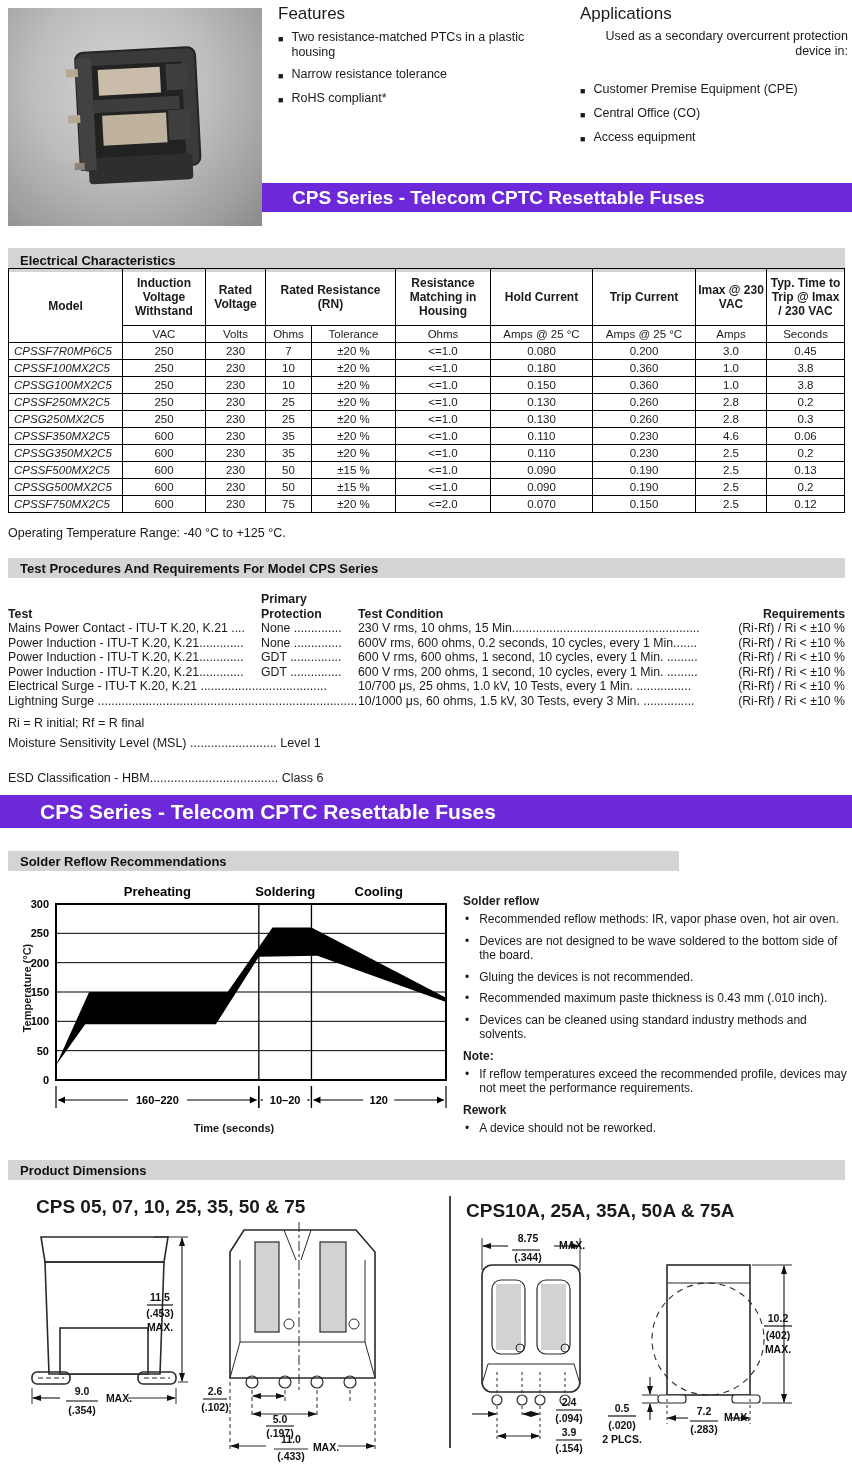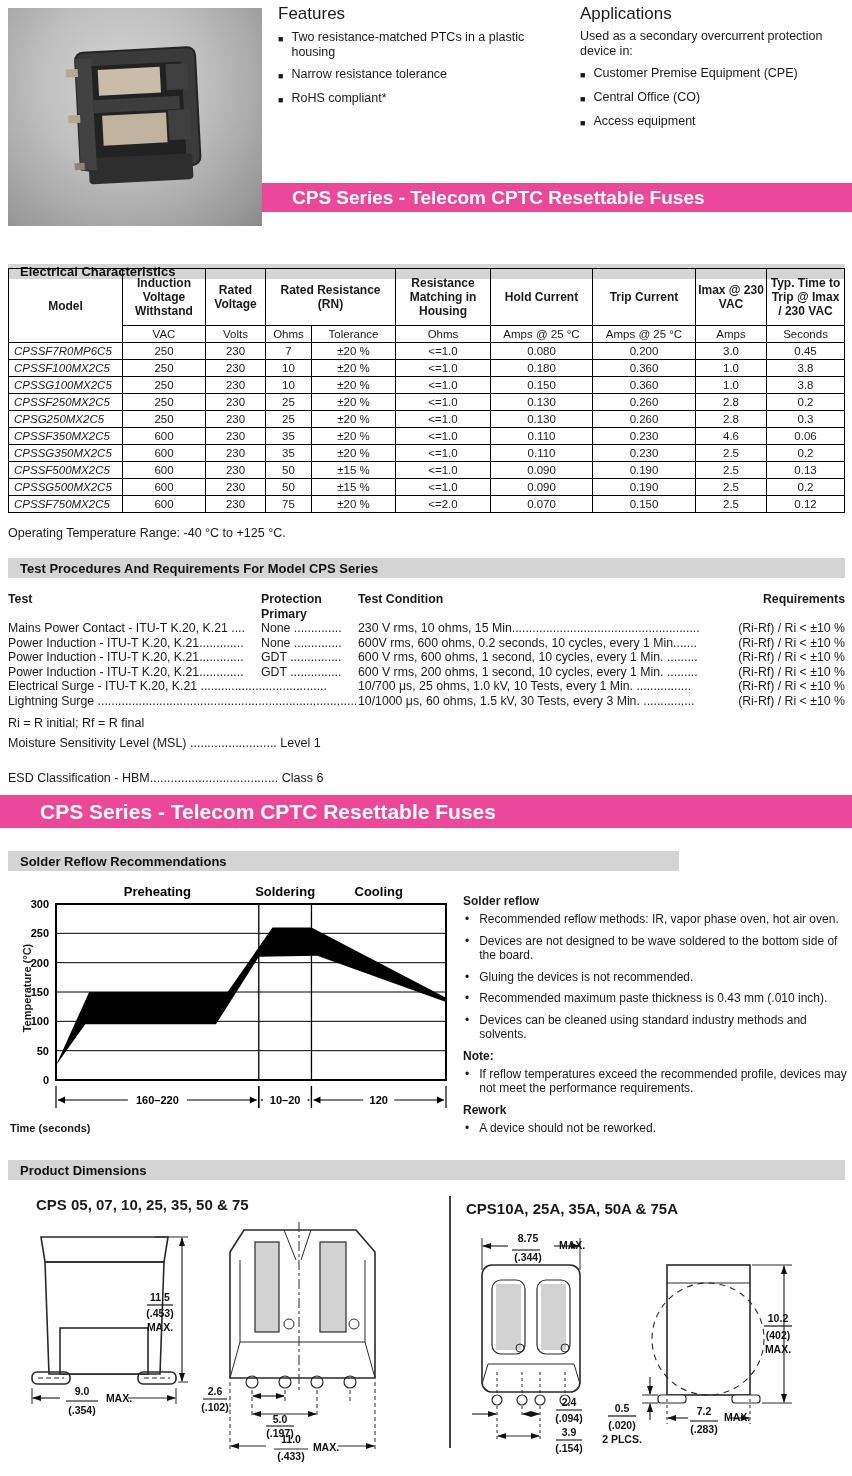--- a/index.html
+++ b/index.html
@@ -9,24 +9,24 @@
 
   
   .photo { left:8px; top:8px; width:254px; height:218px;
     background: radial-gradient(ellipse at 45% 35%, #d6d6d6 0%, #bdbdbd 45%, #9f9f9f 80%, #8a8a8a 100%); }
 
   
   .colhead { font-size:17px; font-weight:normal; }
   .bullets { margin-top:6px; }
   .b-item { display:flex; font-size:12.5px; line-height:15px; margin-bottom:7px; }
   .b-item .sq { font-size:9px; margin:2px 8px 0 0; }
-  .intro { font-size:12.5px; line-height:15px; margin-top:5px; margin-bottom:7px; }
+  .intro { font-size:12.5px; line-height:15px; margin-top:5px; margin-bottom:23px;text-align:right; }
 
   
-  .banner { background:#ec4899; color:#fff; font-weight:bold; font-size:20px; display:flex; align-items:center; }
+  .banner { background:#6d28d9; color:#fff; font-weight:bold; font-size:20px; display:flex; align-items:center; }
   .secbar { background:#d4d4d4; font-weight:bold; font-size:13px; display:flex; align-items:center; padding-left:12px; color:#111; }
 
   
   table.elec { border-collapse:collapse; width:837px; font-size:11.5px; text-align:center; table-layout:fixed; }
   table.elec th, table.elec td { border:1px solid #000; padding:1px 2px; }
   table.elec th { font-size:12px; font-weight:bold; vertical-align:middle; }
   table.elec .units td { border:1px solid #000; font-size:11.5px; }
   table.elec tbody td { height:17px; }
   table.elec td.model { text-align:left; padding-left:5px;font-style:italic; }
 
@@ -34,30 +34,30 @@
 
   
   table.tests { width:837px; font-size:12.3px; border-collapse:collapse; table-layout:fixed; }
   table.tests td { padding:0; line-height:14.5px; white-space:nowrap; overflow:hidden; vertical-align:top; }
   table.tests .hdr { font-weight:bold; }
   table.tests td.req { text-align:right; }
 
   
   .chart-wrap { left:10px; top:884px; width:448px; height:262px; }
   .chart-wrap svg text { font-family:"Liberation Sans", sans-serif; }
-  .chart-xlabel { position:absolute; left:0; top:238px; width:448px; font-size:11px; font-weight:bold; }
+  .chart-xlabel { position:absolute; left:0; top:238px; width:448px; text-align:center; font-size:11px; font-weight:bold; }
   .chart-ylabel { position:absolute; left:-48px; top:98px; width:130px; text-align:center; font-size:11px; font-weight:bold; transform:rotate(-90deg); }
 
   
   .solder-col { left:463px; top:894px; width:386px; font-size:12px; }
   .solder-col .h { font-weight:bold; margin-bottom:4px; }
   .s-item { display:flex; line-height:14.5px; margin-bottom:7px; }
   .s-item .dot { margin:0 10px 0 2px; }
 
-  .dim-title { font-size:15px; font-weight:bold; }
+  .dim-title { font-size:19px; font-weight:bold; }
   .divider { width:2px; background:#444; }
 
   svg text { font-family:"Liberation Sans", sans-serif; }
   .dimsvg text { font-size:10.5px; font-weight:bold; fill:#111; }
   .dimsvg line, .dimsvg path, .dimsvg rect, .dimsvg circle, .dimsvg polygon { vector-effect:none; }
 </style>
 </head>
 <body>
 
 <div class="page">
@@ -117,21 +117,21 @@
         <span class="sq">■</span>
         <span>Access equipment</span>
       </div>
       </div>
   </div>
 
   <div class="abs banner" style="left:262px; top:183px; width:590px; height:29px; padding-left:30px; font-size:19px;">
     <span>CPS Series - Telecom CPTC Resettable Fuses</span>
   </div>
 
-  <div class="abs secbar" style="left:8px; top:248px; width:837px; height:15px;margin-top:16px;">
+  <div class="abs secbar" style="left:8px; top:248px; width:837px; height:24px;">
     <span>Electrical Characteristics</span>
   </div>
 
   <table class="elec abs" style="left:8px; top:268px;">
     <colgroup>
       <col style="width:114px">
         <col style="width:83px">
         <col style="width:60px">
         <col style="width:46px">
         <col style="width:84px">
@@ -298,30 +298,30 @@
 
   <table class="tests abs" style="left:8px; top:592px;">
     <colgroup>
         <col style="width:253px">
         <col style="width:97px">
         <col style="width:355px">
         <col style="width:132px">
       </colgroup>
     <tbody>
         <tr>
+      <td></td>
+      <td class="hdr">Primary</td>
+      <td></td>
+          <td></td>
+    </tr>
+    <tr>
       <td class="hdr">Test</td>
       <td class="hdr">Protection</td>
       <td class="hdr">Test Condition</td>
       <td class="hdr req">Requirements</td>
-    </tr>
-    <tr>
-      <td></td>
-      <td class="hdr">Primary</td>
-      <td></td>
-          <td></td>
     </tr>
     <tr>
       <td>Mains Power Contact - ITU-T K.20, K.21 ....</td>
       <td>None ..............</td>
       <td>230 V rms, 10 ohms, 15 Min.......................................................</td>
       <td class="req">(Ri-Rf) / Ri &lt; ±10 %</td>
     </tr>
     <tr>
       <td>Power Induction - ITU-T K.20, K.21.............</td>
       <td>None ..............</td>

